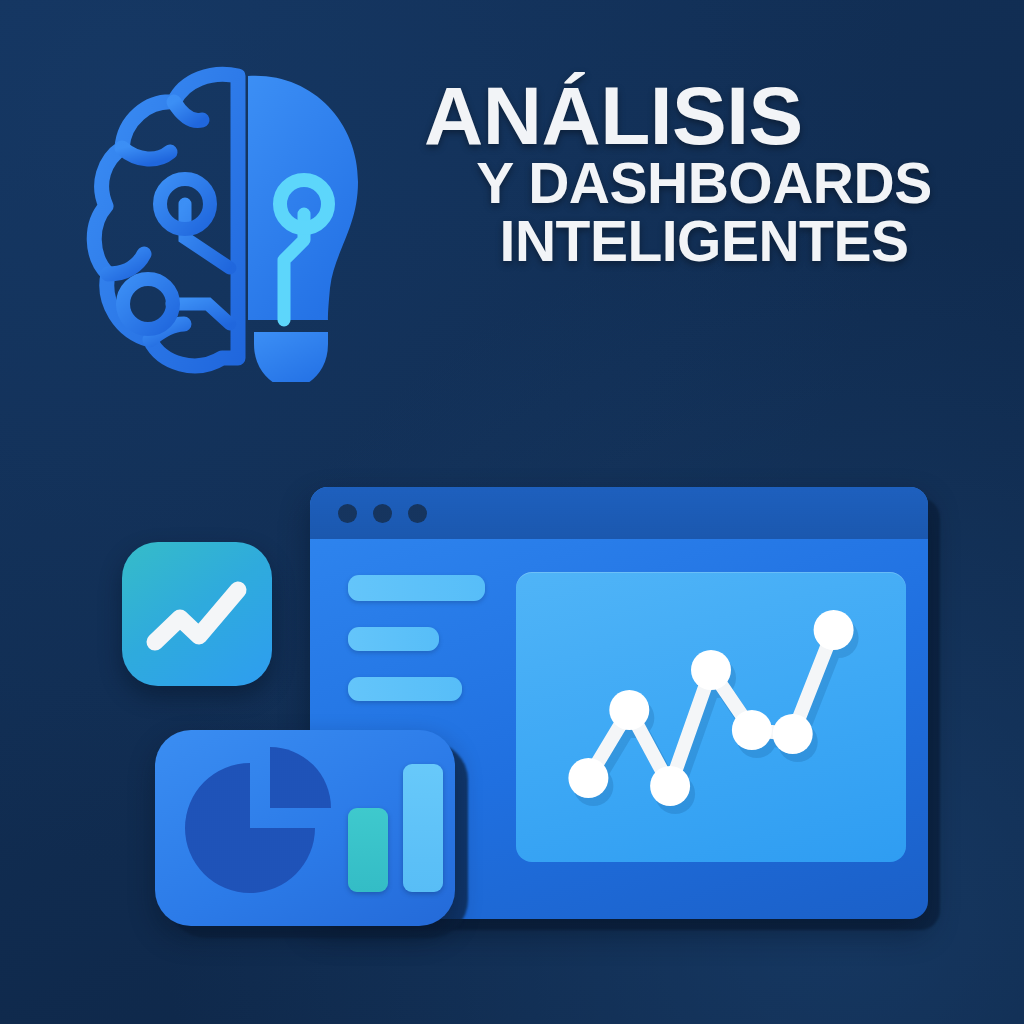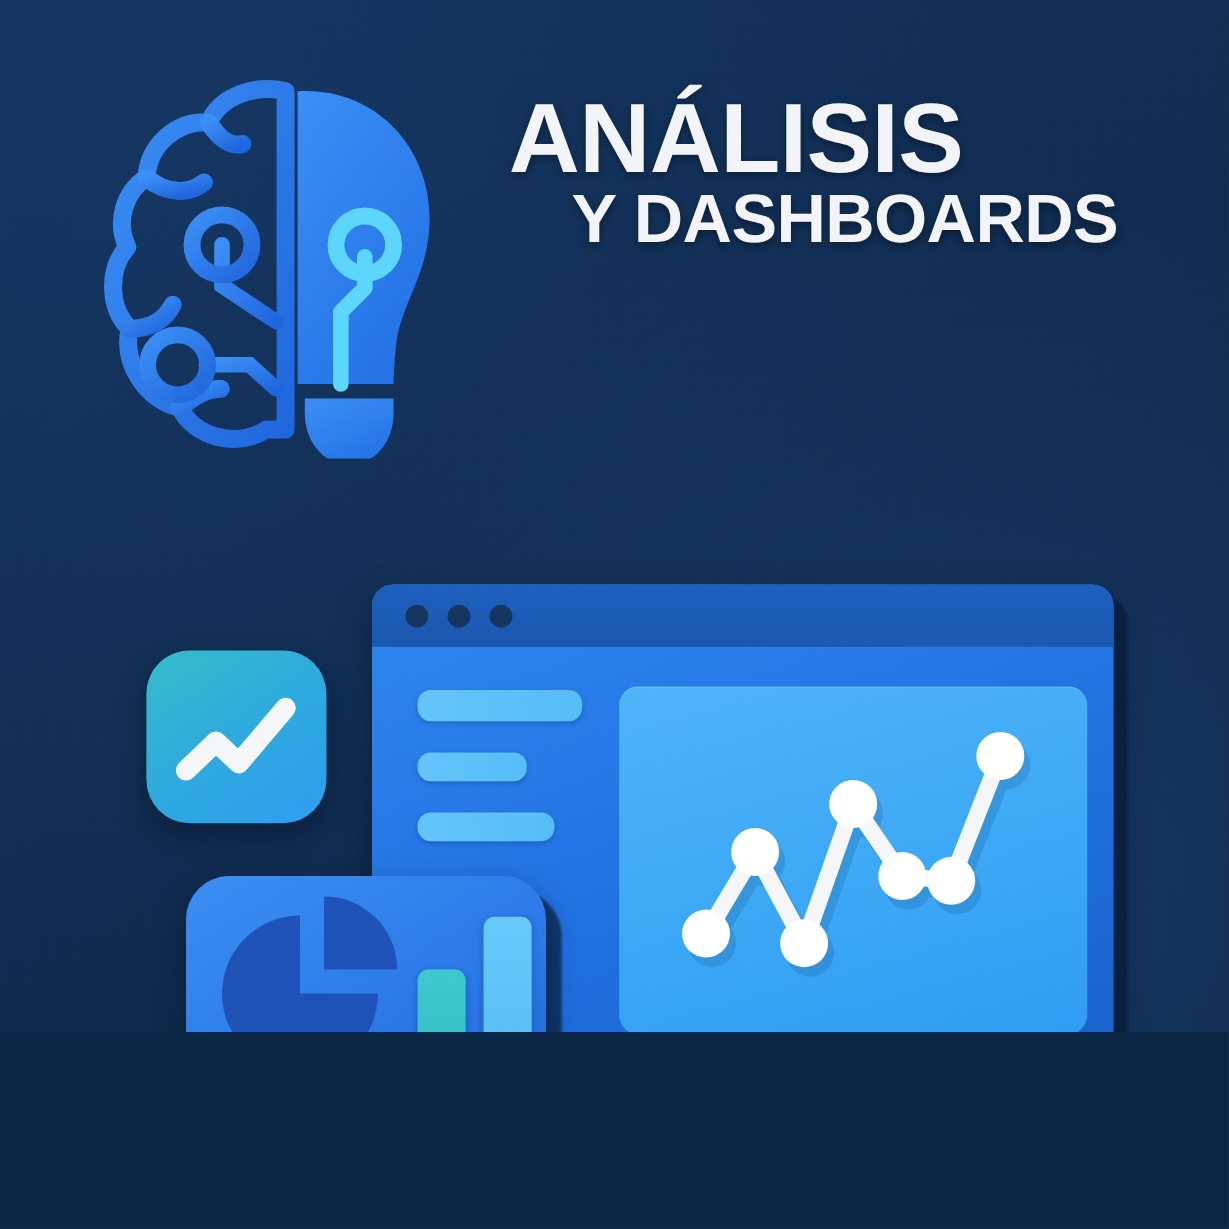--- a/index.html
+++ b/index.html
@@ -2,21 +2,21 @@
 <html><head>
 <meta charset="utf-8">
 <style>
   html,body{margin:0;padding:0;background:#0d2847;}
   body{
     width:1024px;height:1024px;overflow:hidden;
     font-family:"Liberation Sans","DejaVu Sans",sans-serif;
     position:relative;
   }
   #poster{
-    position:absolute;inset:0;width:1024px;height:860px;
+    position:absolute;inset:0;width:1024px;height:1024px;
     background:
       radial-gradient(circle at 82% 88%, rgba(28,70,120,0.55) 0%, rgba(28,70,120,0) 55%),
       radial-gradient(circle at 12% 8%, rgba(24,62,110,0.45) 0%, rgba(24,62,110,0) 60%),
       linear-gradient(150deg,#12315a 0%,#102c51 45%,#0c2342 100%);
     overflow:hidden;
   }
   
   #grain{
     position:absolute;inset:0;pointer-events:none;opacity:.10;
     background-image:
@@ -146,20 +146,21 @@
       <g stroke="#5cd6fb" stroke-width="13" fill="none" stroke-linecap="round" stroke-linejoin="round">
         <path d="M242 162 L242 188 L222 208 L222 268"></path>
       </g>
       <circle cx="242" cy="152" r="24" fill="none" stroke="#5cd6fb" stroke-width="14"></circle>
     </svg>
   </div>
 
   <div id="headline">
     <div class="h-big">ANÁLISIS</div>
     <div class="h-mid">Y DASHBOARDS</div>
+    <div class="h-mid">INTELIGENTES</div>
   </div>
 
   <div id="window-shadow"></div>
   <div id="window">
 
     <div id="titlebar">
       <span class="dot"></span>
       <span class="dot"></span>
       <span class="dot"></span>
     </div>

